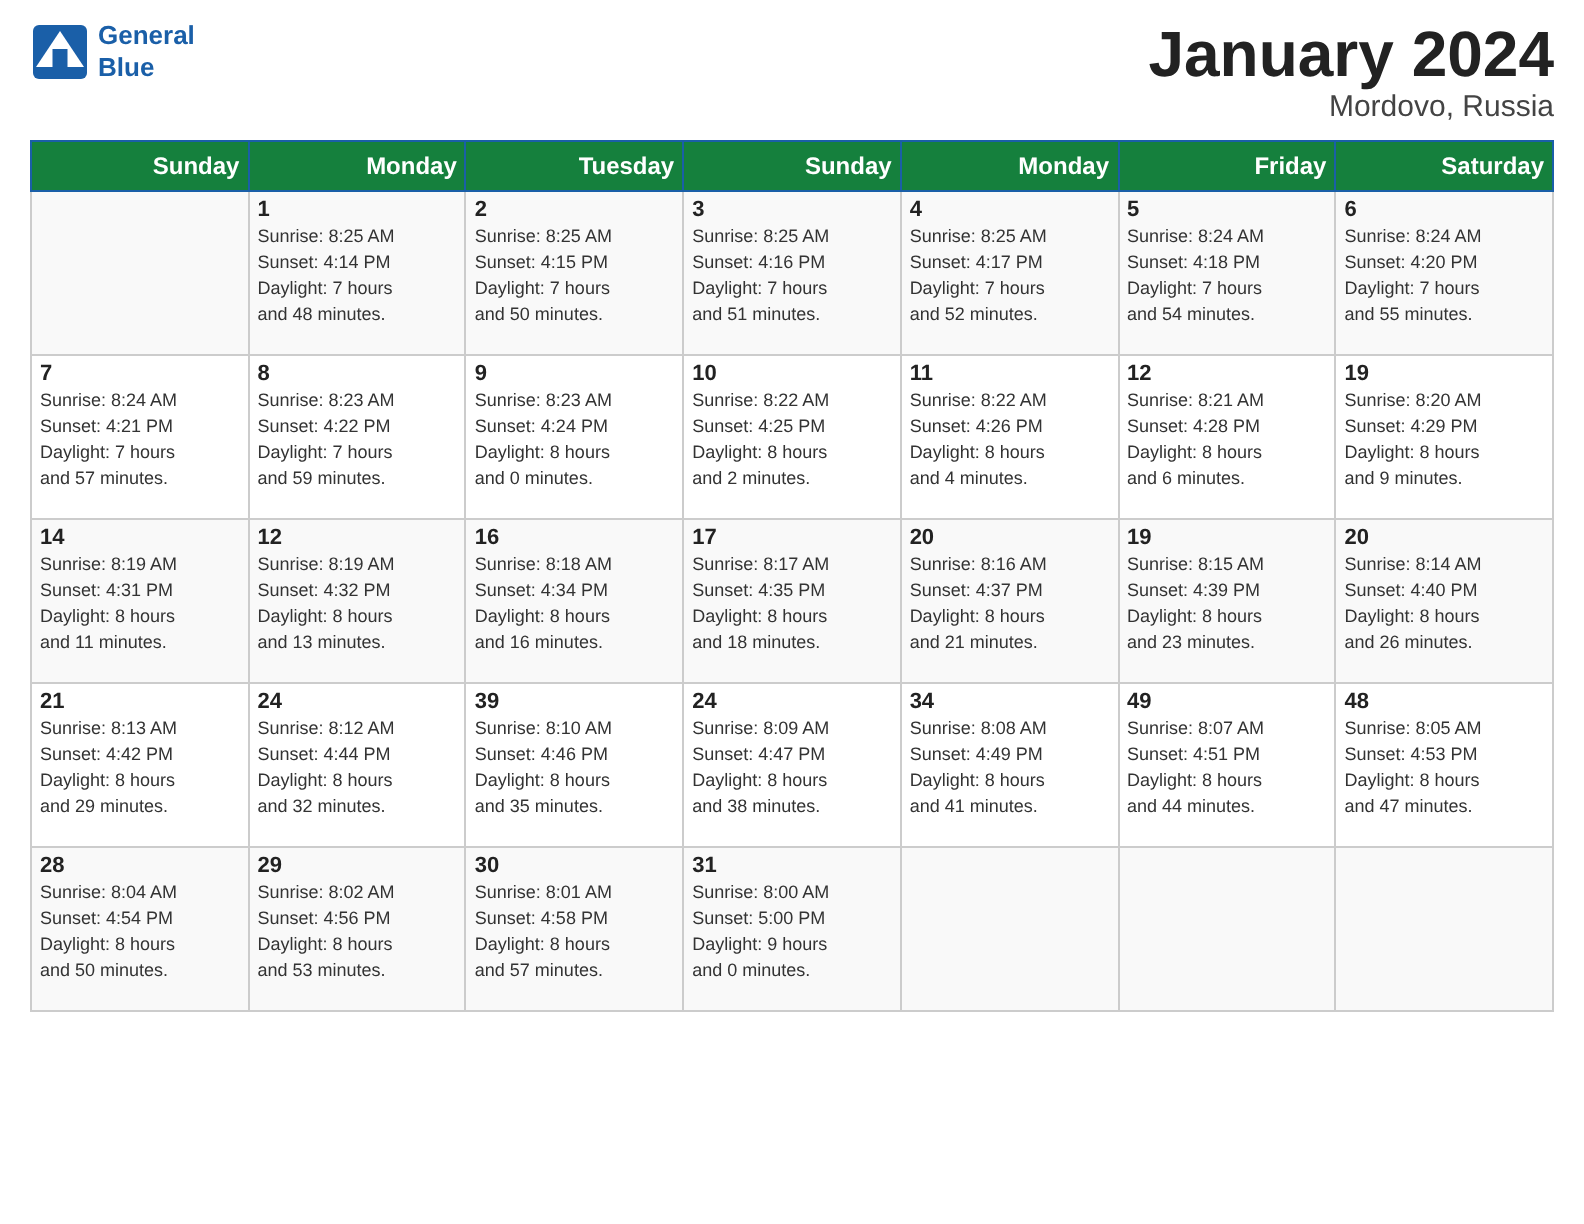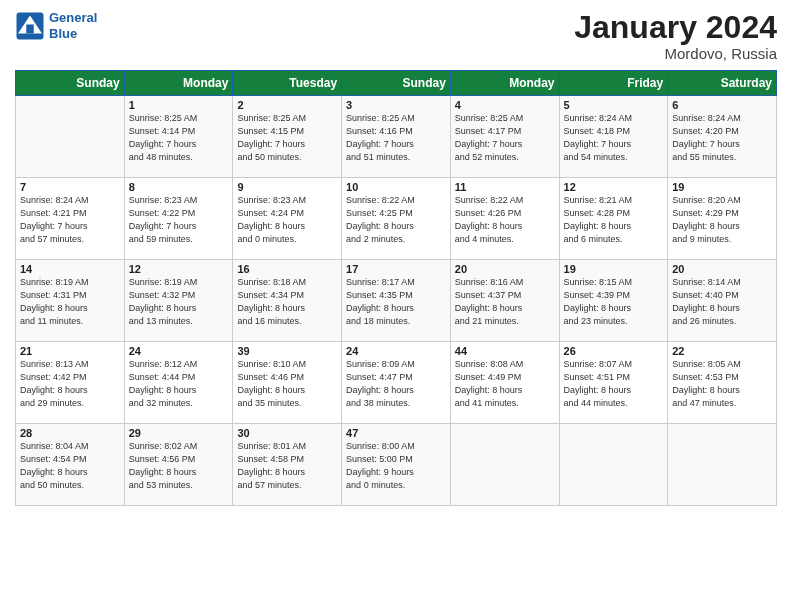--- a/index.html
+++ b/index.html
@@ -217,47 +217,47 @@
           </td>
           <td>
             <span class="day-num">39</span>
             <div class="day-detail">Sunrise: 8:10 AM<br>Sunset: 4:46 PM<br>Daylight: 8 hours<br>and 35 minutes.</div>
           </td>
           <td>
             <span class="day-num">24</span>
             <div class="day-detail">Sunrise: 8:09 AM<br>Sunset: 4:47 PM<br>Daylight: 8 hours<br>and 38 minutes.</div>
           </td>
           <td>
-            <span class="day-num">44</span>
+            <span class="day-num">34</span>
             <div class="day-detail">Sunrise: 8:08 AM<br>Sunset: 4:49 PM<br>Daylight: 8 hours<br>and 41 minutes.</div>
           </td>
           <td>
-            <span class="day-num">26</span>
+            <span class="day-num">49</span>
             <div class="day-detail">Sunrise: 8:07 AM<br>Sunset: 4:51 PM<br>Daylight: 8 hours<br>and 44 minutes.</div>
           </td>
           <td>
-            <span class="day-num">22</span>
+            <span class="day-num">48</span>
             <div class="day-detail">Sunrise: 8:05 AM<br>Sunset: 4:53 PM<br>Daylight: 8 hours<br>and 47 minutes.</div>
           </td>
         </tr>
         <tr>
           <td>
             <span class="day-num">28</span>
             <div class="day-detail">Sunrise: 8:04 AM<br>Sunset: 4:54 PM<br>Daylight: 8 hours<br>and 50 minutes.</div>
           </td>
           <td>
             <span class="day-num">29</span>
             <div class="day-detail">Sunrise: 8:02 AM<br>Sunset: 4:56 PM<br>Daylight: 8 hours<br>and 53 minutes.</div>
           </td>
           <td>
             <span class="day-num">30</span>
             <div class="day-detail">Sunrise: 8:01 AM<br>Sunset: 4:58 PM<br>Daylight: 8 hours<br>and 57 minutes.</div>
           </td>
           <td>
-            <span class="day-num">47</span>
+            <span class="day-num">31</span>
             <div class="day-detail">Sunrise: 8:00 AM<br>Sunset: 5:00 PM<br>Daylight: 9 hours<br>and 0 minutes.</div>
           </td>
           <td></td>
           <td></td>
           <td></td>
         </tr>
       </tbody>
   </table>
 </div>
 

